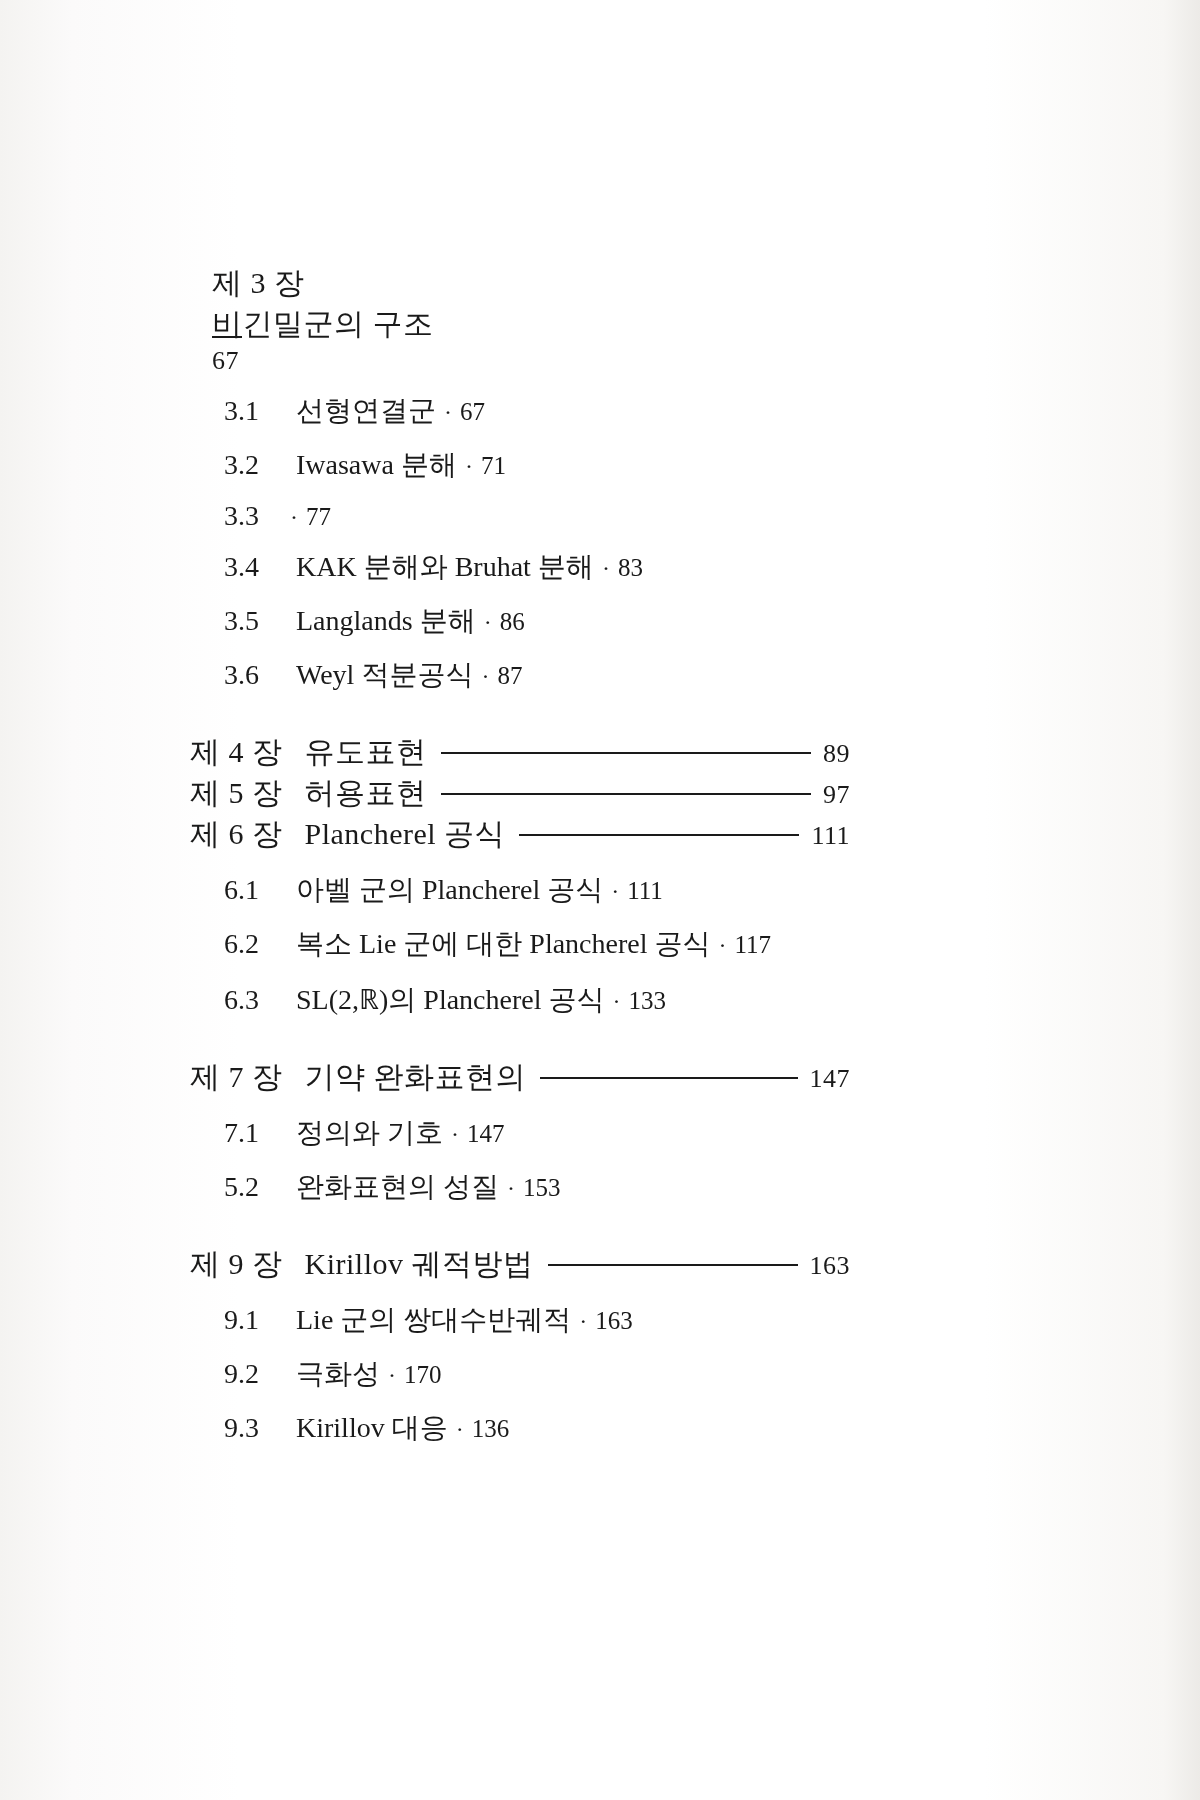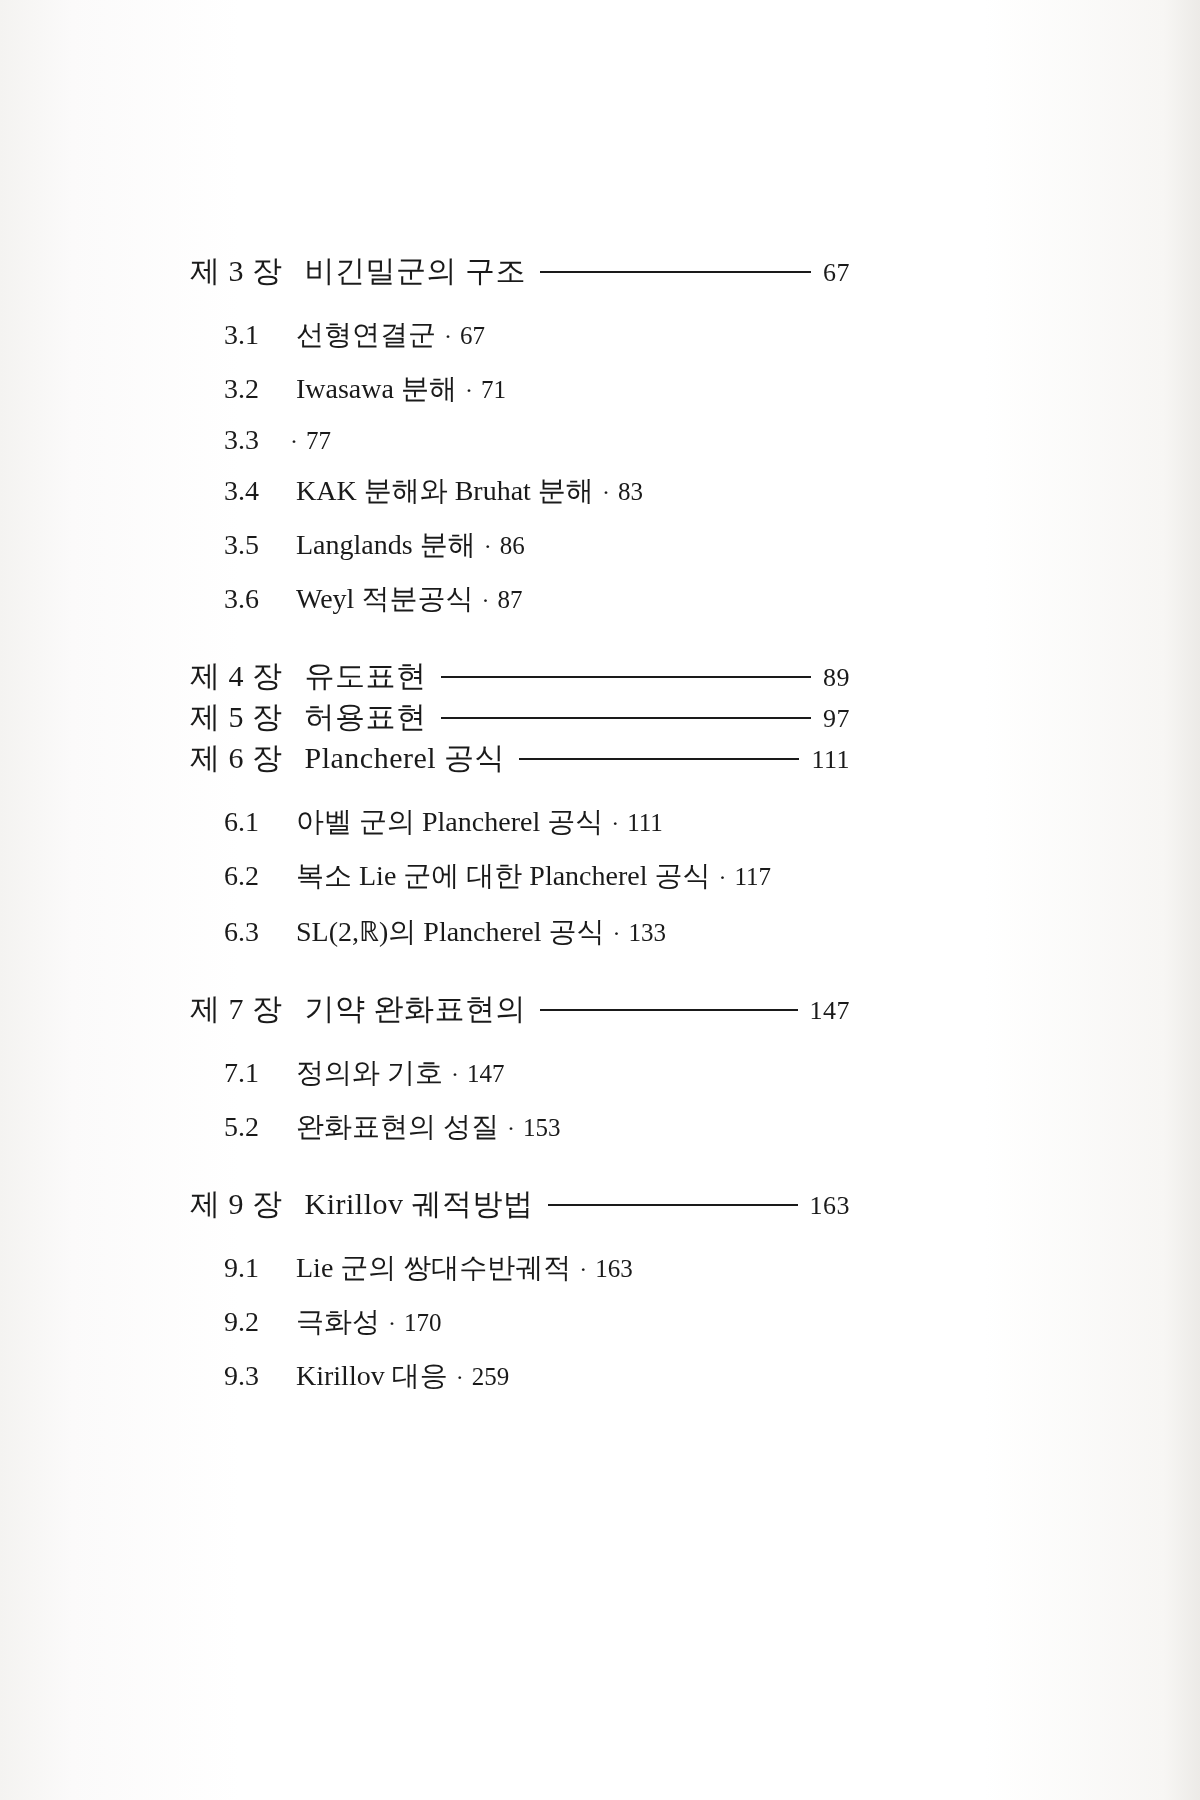--- a/index.html
+++ b/index.html
@@ -26,21 +26,22 @@
     width: 660px;
   }
   .chapter {
     display: flex;
     align-items: baseline;
     font-size: 30px;
     letter-spacing: 0.5px;
     white-space: nowrap;
   }
   .chapter:first-child {
-    margin-top: 1px;
+    margin-top: 13px;
+    flex-direction: column;
   }
   .chapter .ch-label {
     flex: 0 0 auto;
   }
   .chapter .ch-title {
     flex: 0 0 auto;
     margin-left: 22px;
   }
   .chapter .leader {
     flex: 1 1 auto;
@@ -55,21 +56,21 @@
     left: 0;
     right: 0;
     top: -9px;
     border-top: 2px solid #1a1a1a;
   }
   .chapter .ch-page {
     flex: 0 0 auto;
     font-size: 26px;
   }
   .sections {
-    margin-top: 24px;
+    margin-top: 16px;
   }
   .section {
     display: flex;
     align-items: baseline;
     font-size: 28px;
     margin: 0 0 16px 34px;
     white-space: nowrap;
   }
   .section .sec-num {
     flex: 0 0 auto;
@@ -230,18 +231,18 @@
       <div class="section">
         <span class="sec-num">9.2</span>
         <span class="sec-title">극화성</span>
         <span class="dot">·</span>
         <span class="sec-page">170</span>
       </div>
       <div class="section">
         <span class="sec-num">9.3</span>
         <span class="sec-title">Kirillov 대응</span>
         <span class="dot">·</span>
-        <span class="sec-page">259</span>
+        <span class="sec-page">136</span>
       </div>
     </div>
 
   </div>
 </div>
 
 </body></html>

